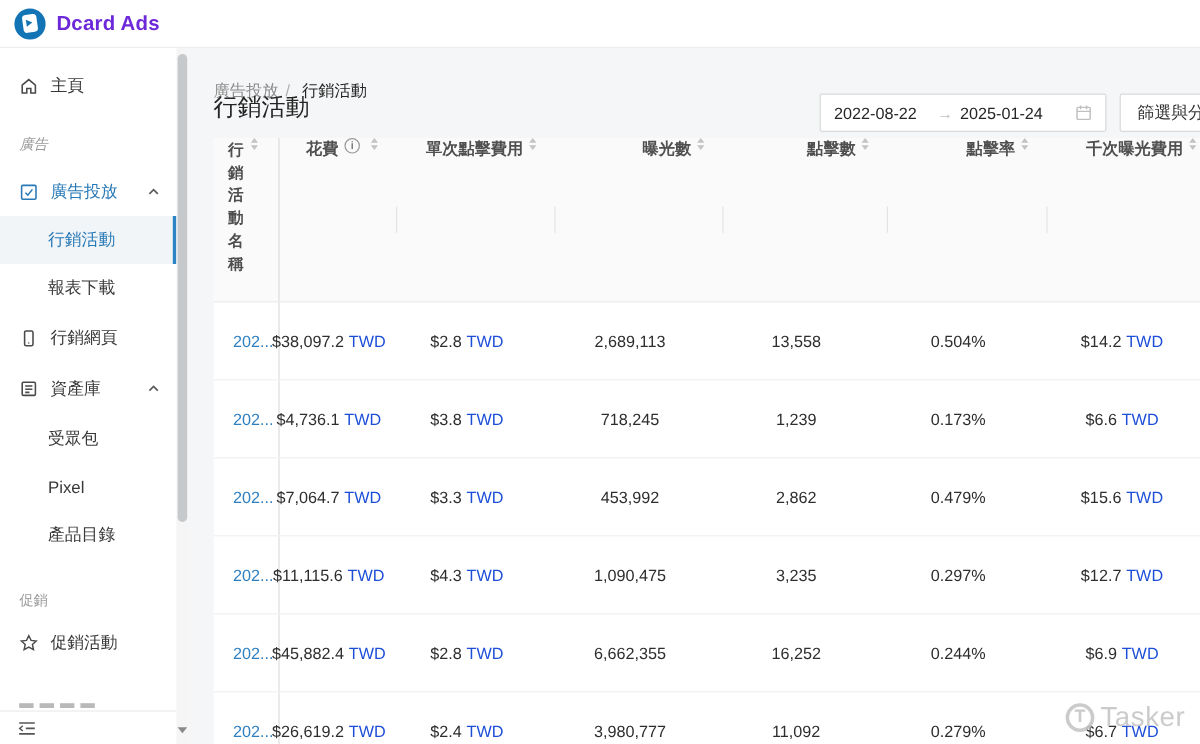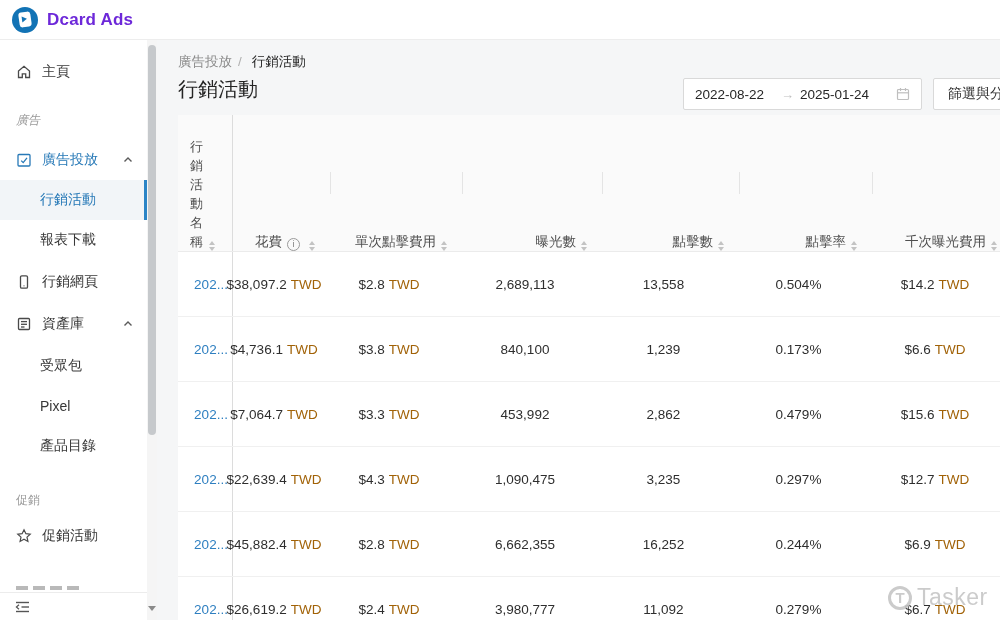--- a/index.html
+++ b/index.html
@@ -36,59 +36,59 @@
   .side-bottom .ic { color:#555; }
 
   
   .v-scrollbar { position:absolute; left:147px; top:40px; width:10px; height:580px; background:#f5f5f5; z-index:5; }
   .v-scrollbar .thumb { position:absolute; left:1px; top:5px; width:8px; height:390px; background:#c6c9cc; border-radius:4px; }
   .v-scrollbar .down-arrow { position:absolute; left:1px; bottom:9px; width:0; height:0;
       border-left:4px solid transparent; border-right:4px solid transparent; border-top:5px solid #8a8a8a; }
 
   
   .main { position:absolute; left:157px; top:40px; width:843px; height:580px; background:#f5f6f7; }
-  .breadcrumb { position:absolute; left:21px; top:13px; font-size:13.5px; color:#8c8c8c; }
+  .breadcrumb { position:absolute; left:21px; top:27px; font-size:13.5px; color:#8c8c8c; }
   .breadcrumb .sep { margin:0 6px; color:#b0b0b0; }
   .breadcrumb .cur { color:#262626; font-weight:500; }
   .breadcrumb a { color:#8c8c8c; text-decoration:none; cursor:pointer; }
   .page-title { position:absolute; left:21px; top:36px; font-size:20px; font-weight:500; color:#242424; }
 
   .range-picker { position:absolute; left:526px; top:38px; width:239px; height:32px; background:#fff;
                   border:1px solid #d9d9d9; border-radius:2px; display:flex; align-items:center; padding:0 11px; }
   .range-picker input { border:none; outline:none; background:transparent; font:13.5px "Liberation Sans","DejaVu Sans",sans-serif;
                         color:#262626; width:84px; }
   .range-picker .arrow { color:#bfbfbf; font-size:13px; margin:0 6px 0 2px; }
   .range-picker .cal { margin-left:auto; color:#bfbfbf; display:inline-flex; }
   .filter-btn { position:absolute; left:776px; top:38px; height:32px; width:112px; background:#fff;
                 border:1px solid #d9d9d9; border-radius:2px; font:14px "Liberation Sans","DejaVu Sans",sans-serif;
                 color:#303030; padding:0 14px; white-space:nowrap; cursor:pointer; text-align:left; }
 
   
   .table { position:absolute; left:21px; top:75px; width:835px; background:#fff; }
   .tr { display:grid; grid-template-columns:55px 98px 132px 140px 137px 133px 140px; }
   .thead { height:137px; background:#fafafa; border-bottom:1px solid #ebebeb; }
-  .th { position:relative; display:flex; align-items:flex-end; justify-content:flex-end;
-        padding-right:16px; font-size:13.5px; color:#4f4f4f; cursor:pointer; }
+  .th { position:relative; display:flex; align-items:flex-start; justify-content:flex-end;
+        padding-right:16px; font-size:13.5px; color:#4f4f4f; cursor:pointer;font-weight:bold; }
   .th::after { content:''; position:absolute; right:0; top:50%; margin-top:-11px; width:1px; height:22px; background:#e4e4e4; }
   .th:last-child::after { display:none; }
   .th-campaign { justify-content:flex-start; padding-left:12px; padding-right:0; }
   .th-campaign::after { display:none; }
   .vtext { width:14px; word-break:break-all; line-height:19px; font-size:13px; }
   .fixcol { border-right:1px solid #dcdcdc; }
   .sorter { display:inline-flex; flex-direction:column; gap:2px; margin-left:5px; }
   .sorter i { width:0; height:0; border-left:3.5px solid transparent; border-right:3.5px solid transparent; }
   .sorter .up { border-bottom:4px solid #c3c3c3; }
   .sorter .down { border-top:4px solid #c3c3c3; }
   .info { width:13px; height:13px; border:1px solid #9a9a9a; border-radius:50%; color:#7d7d7d;
           font-size:9px; line-height:11px; text-align:center; margin:0 4px 0 5px; display:inline-block; font-style:normal; }
   .tbody .tr { height:65px; border-bottom:1px solid #f0f0f0; }
   .td { display:flex; align-items:center; justify-content:center; padding-right:16px; font-size:13.5px; color:#2e2e2e; }
   .td-campaign { justify-content:center; padding-left:12px; padding-right:0; }
   .link { color:#2e7fc0; text-decoration:none; cursor:pointer; font-size:13.5px; }
-  .cur { color:#a16207; margin-left:4px; }
+  .cur { color:#1d4ed8; margin-left:4px; }
 
   
   .watermark { position:absolute; left:888px; top:584px; display:flex; align-items:center; gap:5px;
                z-index:8; pointer-events:none; opacity:.9; }
   .watermark .wm-circle { width:24px; height:24px; border:3px solid #c6c6c6; border-radius:50%;
                color:#c6c6c6; font-weight:bold; font-size:15px; display:flex; align-items:center; justify-content:center; }
   .watermark .wm-text { font-size:23px; font-weight:normal; color:#c6c6c6; letter-spacing:.5px; }
 
   svg { display:block; }
 </style>
@@ -321,21 +321,21 @@
               <a class="link">202...</a>
             </div>
           <div class="td">
               <span>$4,736.1</span>
               <span class="cur">TWD</span>
             </div>
           <div class="td">
               <span>$3.8</span>
               <span class="cur">TWD</span>
             </div>
-          <div class="td">840,100</div>
+          <div class="td">718,245</div>
           <div class="td">1,239</div>
           <div class="td">0.173%</div>
           <div class="td">
               <span>$6.6</span>
               <span class="cur">TWD</span>
             </div>
         </div>
 
         <div class="tr">
           <div class="td td-campaign fixcol">
@@ -356,21 +356,21 @@
               <span>$15.6</span>
               <span class="cur">TWD</span>
             </div>
         </div>
 
         <div class="tr">
           <div class="td td-campaign fixcol">
               <a class="link">202...</a>
             </div>
           <div class="td">
-              <span>$22,639.4</span>
+              <span>$11,115.6</span>
               <span class="cur">TWD</span>
             </div>
           <div class="td">
               <span>$4.3</span>
               <span class="cur">TWD</span>
             </div>
           <div class="td">1,090,475</div>
           <div class="td">3,235</div>
           <div class="td">0.297%</div>
           <div class="td">

